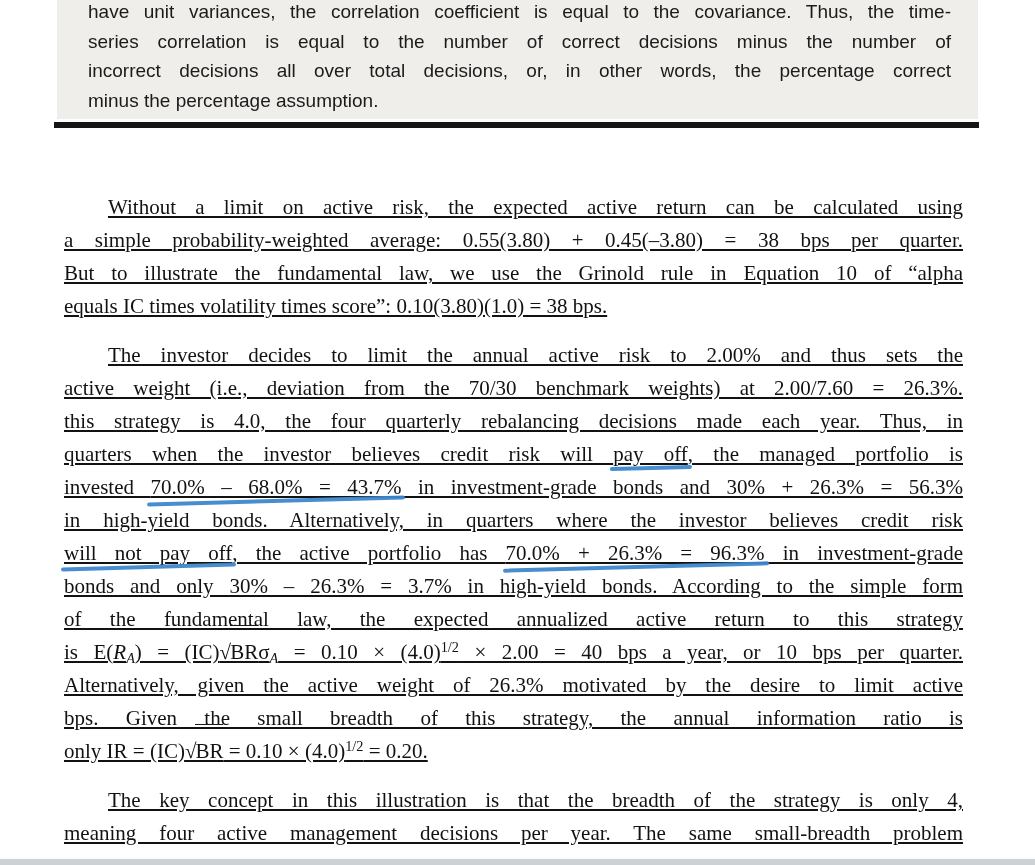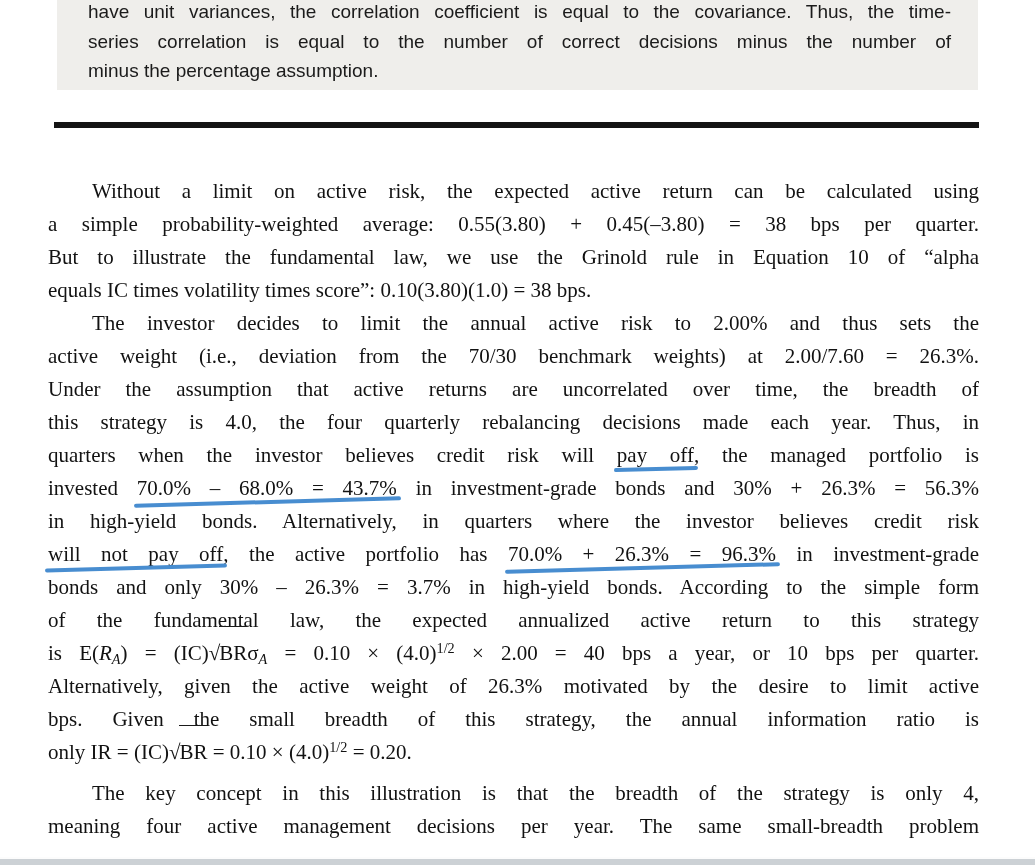--- a/index.html
+++ b/index.html
@@ -46,21 +46,21 @@
   .bodytext {
     position: absolute;
     left: 48px;
     top: 175px;
     width: 931px;
     font-family: "Liberation Serif", "DejaVu Serif", serif;
     font-size: 21px;
     line-height: 33px;
     color: #121212;
   }
-  .para { margin: 0; }
+  .para { margin: 16px; text-decoration: underline; }
   .para.spaced { margin-top: 8px; }
 
   .ln {
     text-align: justify;
     text-align-last: justify;
     white-space: normal;
   }
   .ln.lastln { text-align-last: left; }
   .para.indent .ln:first-child { text-indent: 44px; }
 
@@ -99,36 +99,36 @@
   }
 </style>
 </head>
 <body>
 
 <div class="page">
 
   <div class="callout">
       <div class="ln">have unit variances, the correlation coefficient is equal to the covariance. Thus, the time-</div>
       <div class="ln">series correlation is equal to the number of correct decisions minus the number of</div>
+      <div class="ln">incorrect decisions all over total decisions, or, in other words, the percentage correct</div>
       <div class="ln lastln">minus the percentage assumption.</div>
     </div>
 
   <div class="rule"></div>
 
   <div class="bodytext">
     <div class="para indent">
         <div class="ln">Without a limit on active risk, the expected active return can be calculated using</div>
         <div class="ln">a simple probability-weighted average: 0.55(3.80) + 0.45(–3.80) = 38 bps per quarter.</div>
         <div class="ln">But to illustrate the fundamental law, we use the Grinold rule in Equation 10 of “alpha</div>
         <div class="ln lastln">equals IC times volatility times score”: 0.10(3.80)(1.0) = 38 bps.</div>
       </div>
     <div class="para indent">
         <div class="ln">The investor decides to limit the annual active risk to 2.00% and thus sets the</div>
         <div class="ln">active weight (i.e., deviation from the 70/30 benchmark weights) at 2.00/7.60 = 26.3%.</div>
-        <div class="ln">Under the assumption that active returns are uncorrelated over time, the breadth of</div>
         <div class="ln">this strategy is 4.0, the four quarterly rebalancing decisions made each year. Thus, in</div>
         <div class="ln">quarters when the investor believes credit risk will <span class="mk">pay off</span>, the managed portfolio is</div>
         <div class="ln">invested <span class="mk">70.0% – 68.0% = 43.7%</span> in investment-grade bonds and 30% + 26.3% = 56.3%</div>
         <div class="ln">in high-yield bonds. Alternatively, in quarters where the investor believes credit risk</div>
         <div class="ln"><span class="mk">will not pay off</span>, the active portfolio has <span class="mk">70.0% + 26.3% = 96.3%</span> in investment-grade</div>
         <div class="ln">bonds and only 30% – 26.3% = 3.7% in high-yield bonds. According to the simple form</div>
         <div class="ln">of the fundamental law, the expected annualized active return to this strategy</div>
         <div class="ln">is E(<i>R<sub>A</sub></i>) = (IC)<span class="rad">√</span><span class="radx">BR</span>σ<sub><i>A</i></sub> = 0.10 × (4.0)<sup>1/2</sup> × 2.00 = 40 bps a year, or 10 bps per quarter.</div>
         <div class="ln">Alternatively, given the active weight of 26.3% motivated by the desire to limit active</div>
         <div class="ln">bps. Given the small breadth of this strategy, the annual information ratio is</div>

